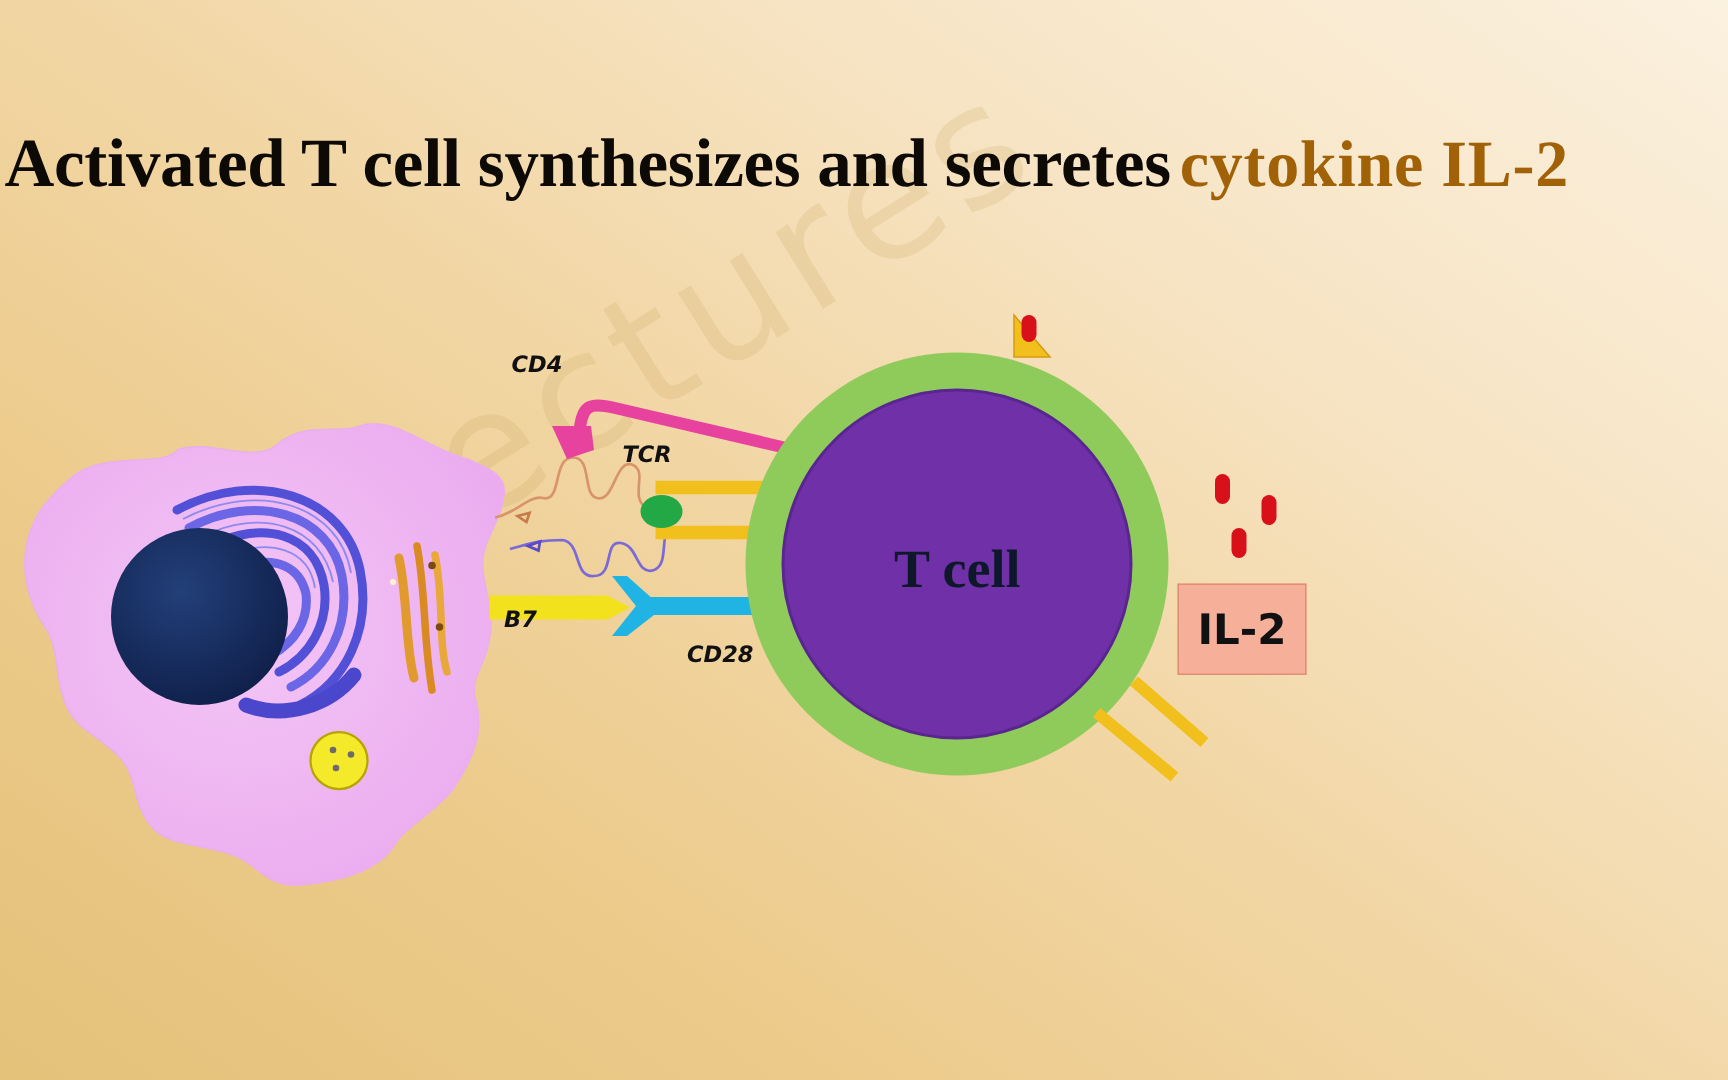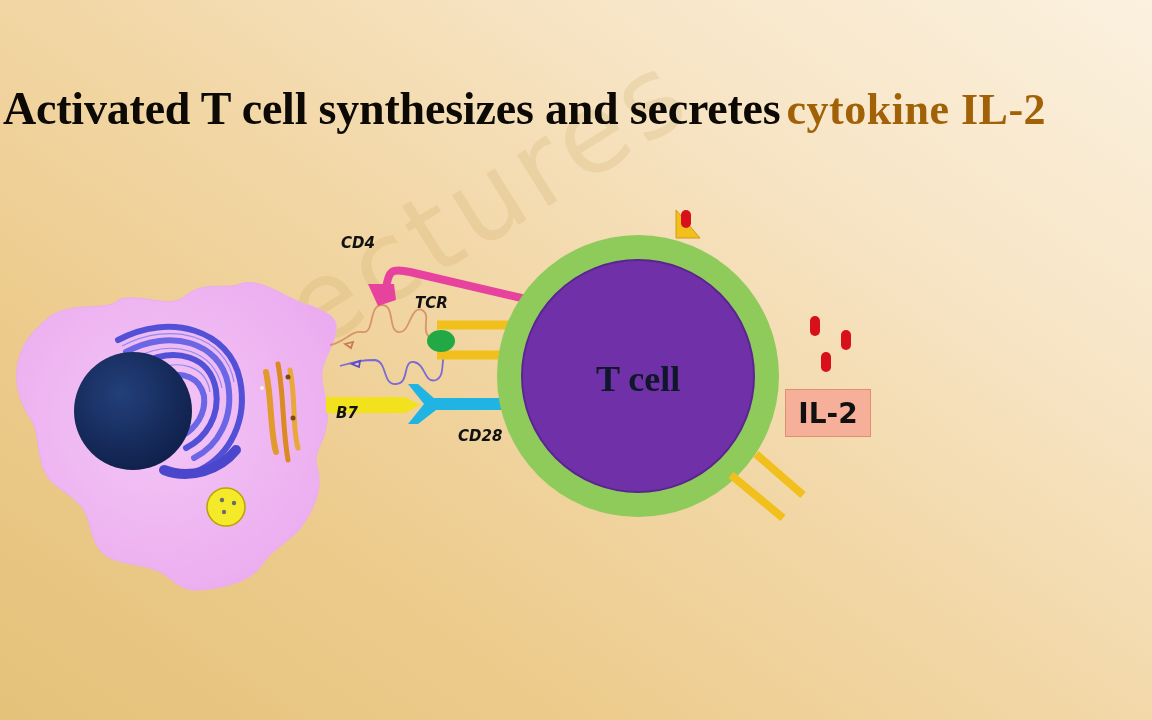--- a/index.html
+++ b/index.html
@@ -23,21 +23,21 @@
     svg.scene { position: absolute; left: 0; top: 0; }
     .lbl {
       position: absolute; font-family: "DejaVu Sans", sans-serif; font-weight: bold;
       font-style: italic; color: #111; font-size: 15px;
     }
     .tcell-label {
       position: absolute; left: 596px; top: 358px; color: #0f172a;
       font-family: Liberation Serif, serif; font-weight: bold; font-size: 36px;
     }
     .il2-box {
-      position: absolute; left: 785px; top: 389px; width: 86px; height: 48px;
+      position: absolute; left: 785px; top: 389px; width: 86px; height: 61px;
       background: #f6b09a; border: 1px solid #e08e74; box-sizing: border-box;
       display: flex; align-items: center; justify-content: center;
       font-family: "DejaVu Sans", sans-serif; font-weight: bold; font-size: 28px; color: #111;
     }
   </style>
 </head>
 <body>
 
 <div class="watermark">Lectures</div>
 

